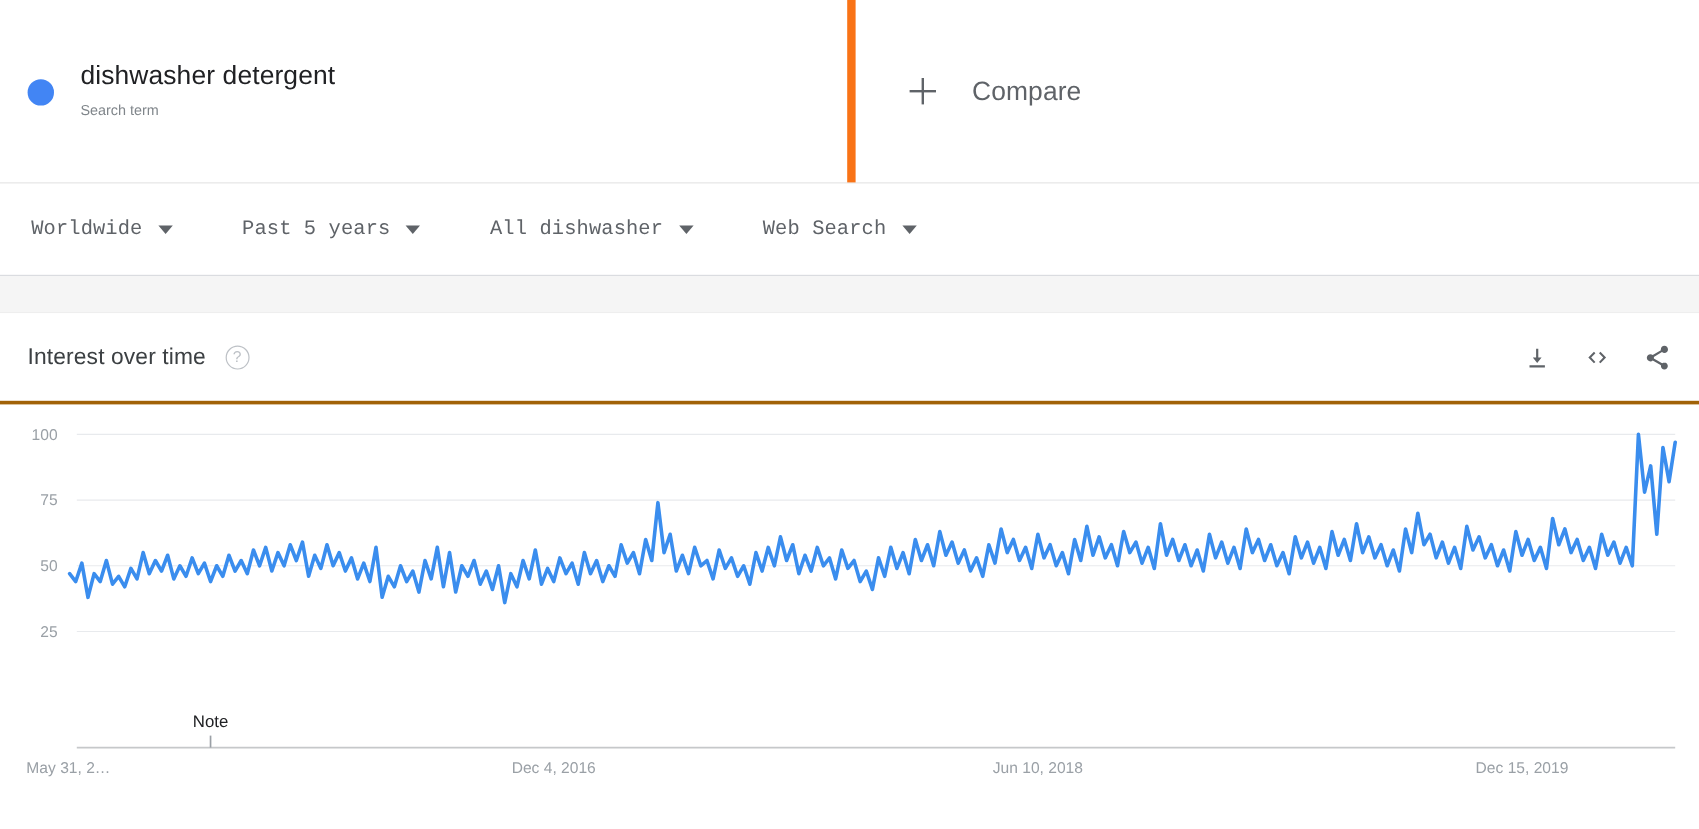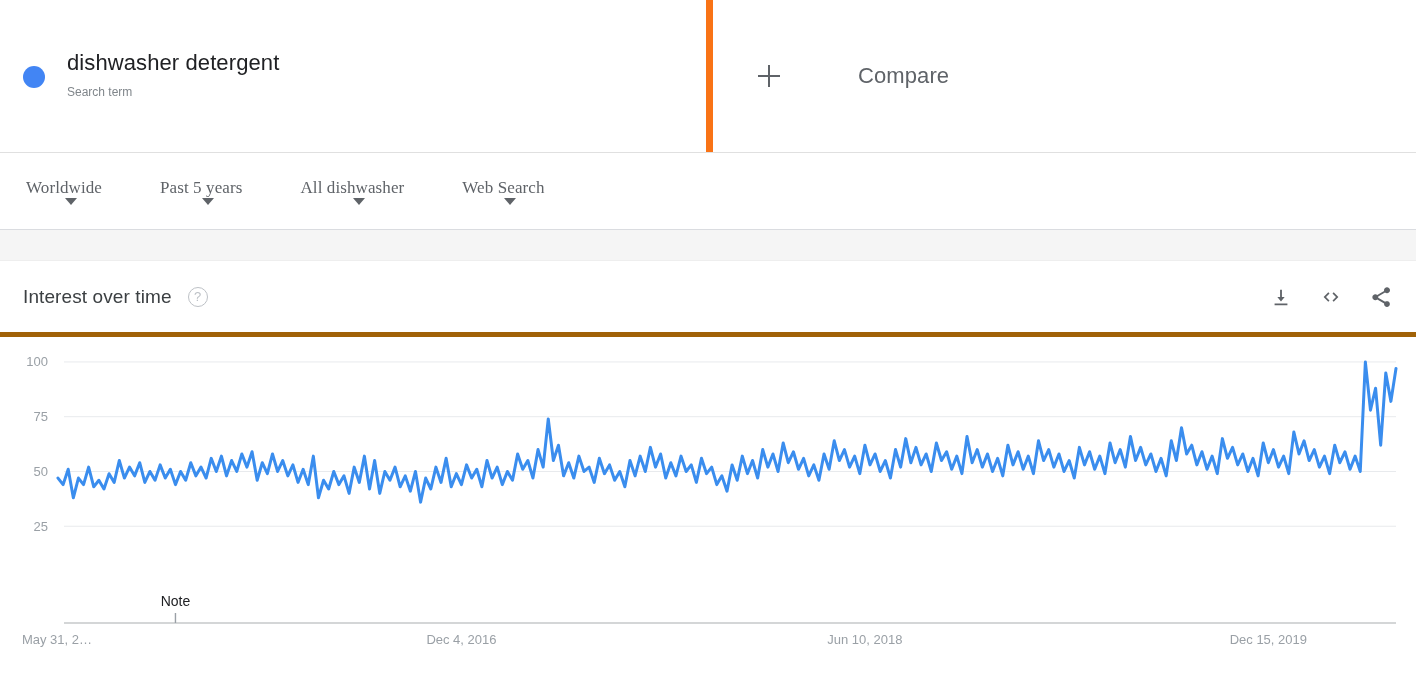--- a/index.html
+++ b/index.html
@@ -51,21 +51,20 @@
     align-items: center;
     padding-left: 45px;
   }
   .compare-btn {
     display: flex;
     align-items: center;
     cursor: pointer;
     background: none;
     border: none;
     font-family: inherit;
-    gap: 48px;
   }
   .plus-icon {
     position: relative;
     width: 22px; height: 22px;
     margin-right: 30px;
     flex: 0 0 auto;
   }
   .plus-icon::before, .plus-icon::after {
     content: "";
     position: absolute;
@@ -88,22 +87,21 @@
     border-bottom: 1px solid #dadce0;
     background: #fff;
   }
   .filter {
     display: flex;
     align-items: center;
     cursor: pointer;
     margin-right: 58px;
     background: none;
     border: none;
-    font-family: Liberation Serif, serif;
-    flex-direction: column;
+    font-family: Liberation Mono, monospace;
   }
   .filter-label {
     font-size: 17px;
     color: #5f6368;
     letter-spacing: .1px;
   }
   .caret {
     width: 0; height: 0;
     margin-left: 13px;
     border-left: 6px solid transparent;
@@ -118,21 +116,21 @@
     border-bottom: 1px solid #eeeeee;
   }
 
   
   .chart-card { background: #fff; }
   .chart-header {
     height: 76px;
     display: flex;
     align-items: center;
     padding: 0 18px 0 23px;
-    border-bottom: 5px solid #a16207;
+    border-bottom: 3px solid #a16207;
   }
   .chart-title {
     font-size: 19px;
     color: #3c4043;
     letter-spacing: .1px;
   }
   .help-icon {
     width: 20px; height: 20px;
     border: 1.6px solid #bdc1c6;
     border-radius: 50%;

